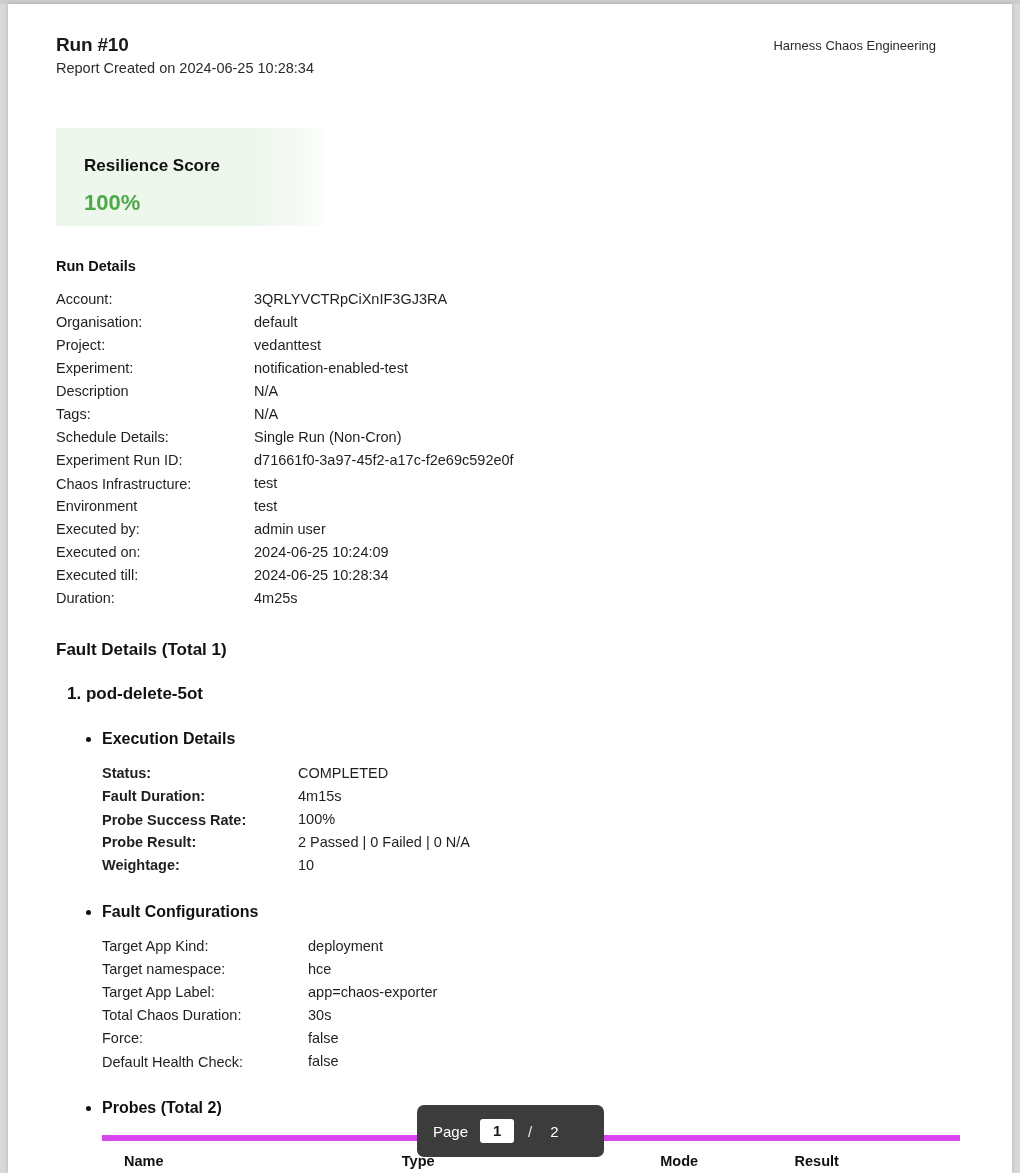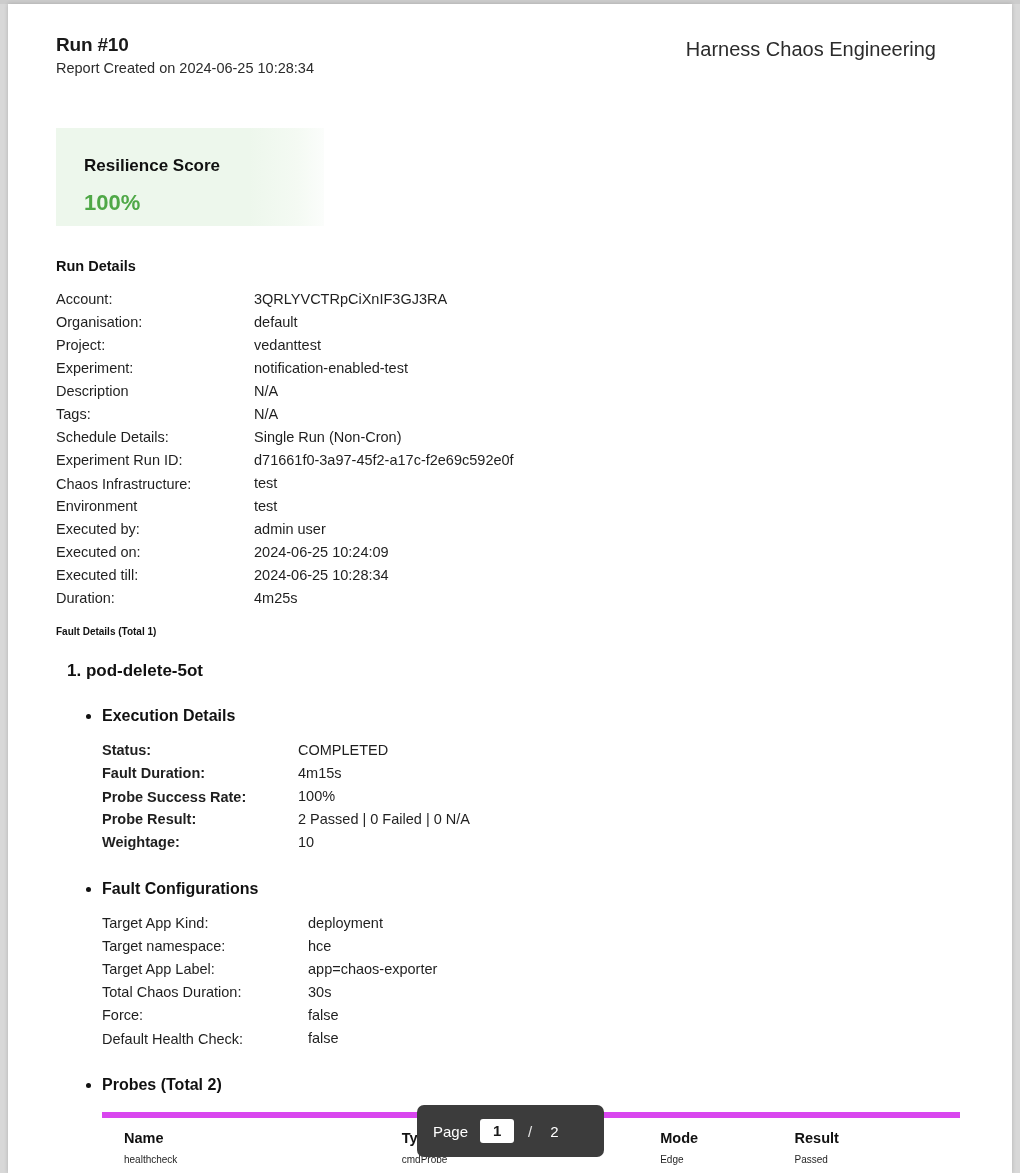--- a/index.html
+++ b/index.html
@@ -44,21 +44,21 @@
   }
   .hdr-sub {
     font-size: 14.5px;
     color: #2b2b2b;
     margin-top: 4px;
   }
   .hdr-brand {
     position: absolute;
     right: 36px;
     top: 4px;
-    font-size: 20px;
+    font-size: 13px;
     color: #2b2b2b;
   }
   
   .score-card {
     margin-top: 42px;
     width: 268px;
     height: 98px;
     background: #eef7ed;
     background: linear-gradient(90deg, #edf7ec 0%, #edf7ec 72%, #f4faf3 90%, #fbfdfb 100%);
     position: relative;
@@ -103,24 +103,24 @@
     padding-right: 6px;
   }
   .kv td.k.wrap {
     line-height: 1.12;
   }
   .kv td.v {
     width: 600px;
   }
   
   .fault-total {
-    font-size: 10px;
-    font-weight: bold;
-    color: #111;
-    margin-top: 16px;
+    font-size: 17px;
+    font-weight: bold;
+    color: #111;
+    margin-top: 30px;
   }
   .fault-name {
     font-size: 17px;
     font-weight: bold;
     color: #111;
     margin-top: 24px;
     margin-left: 11px;
   }
   .bullet-head {
     font-size: 16px;

